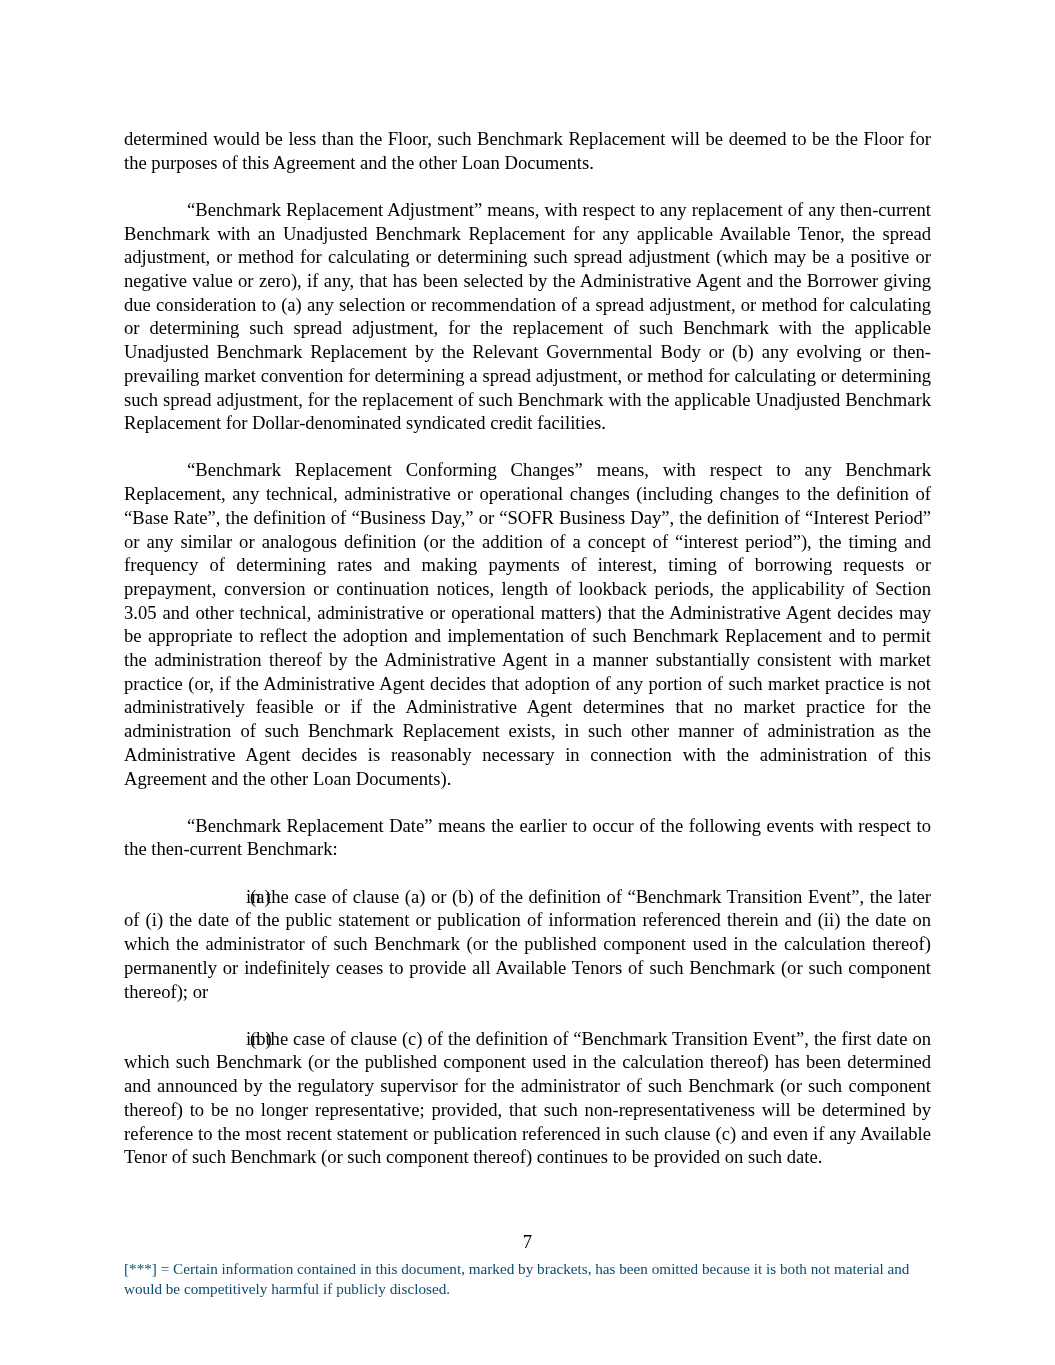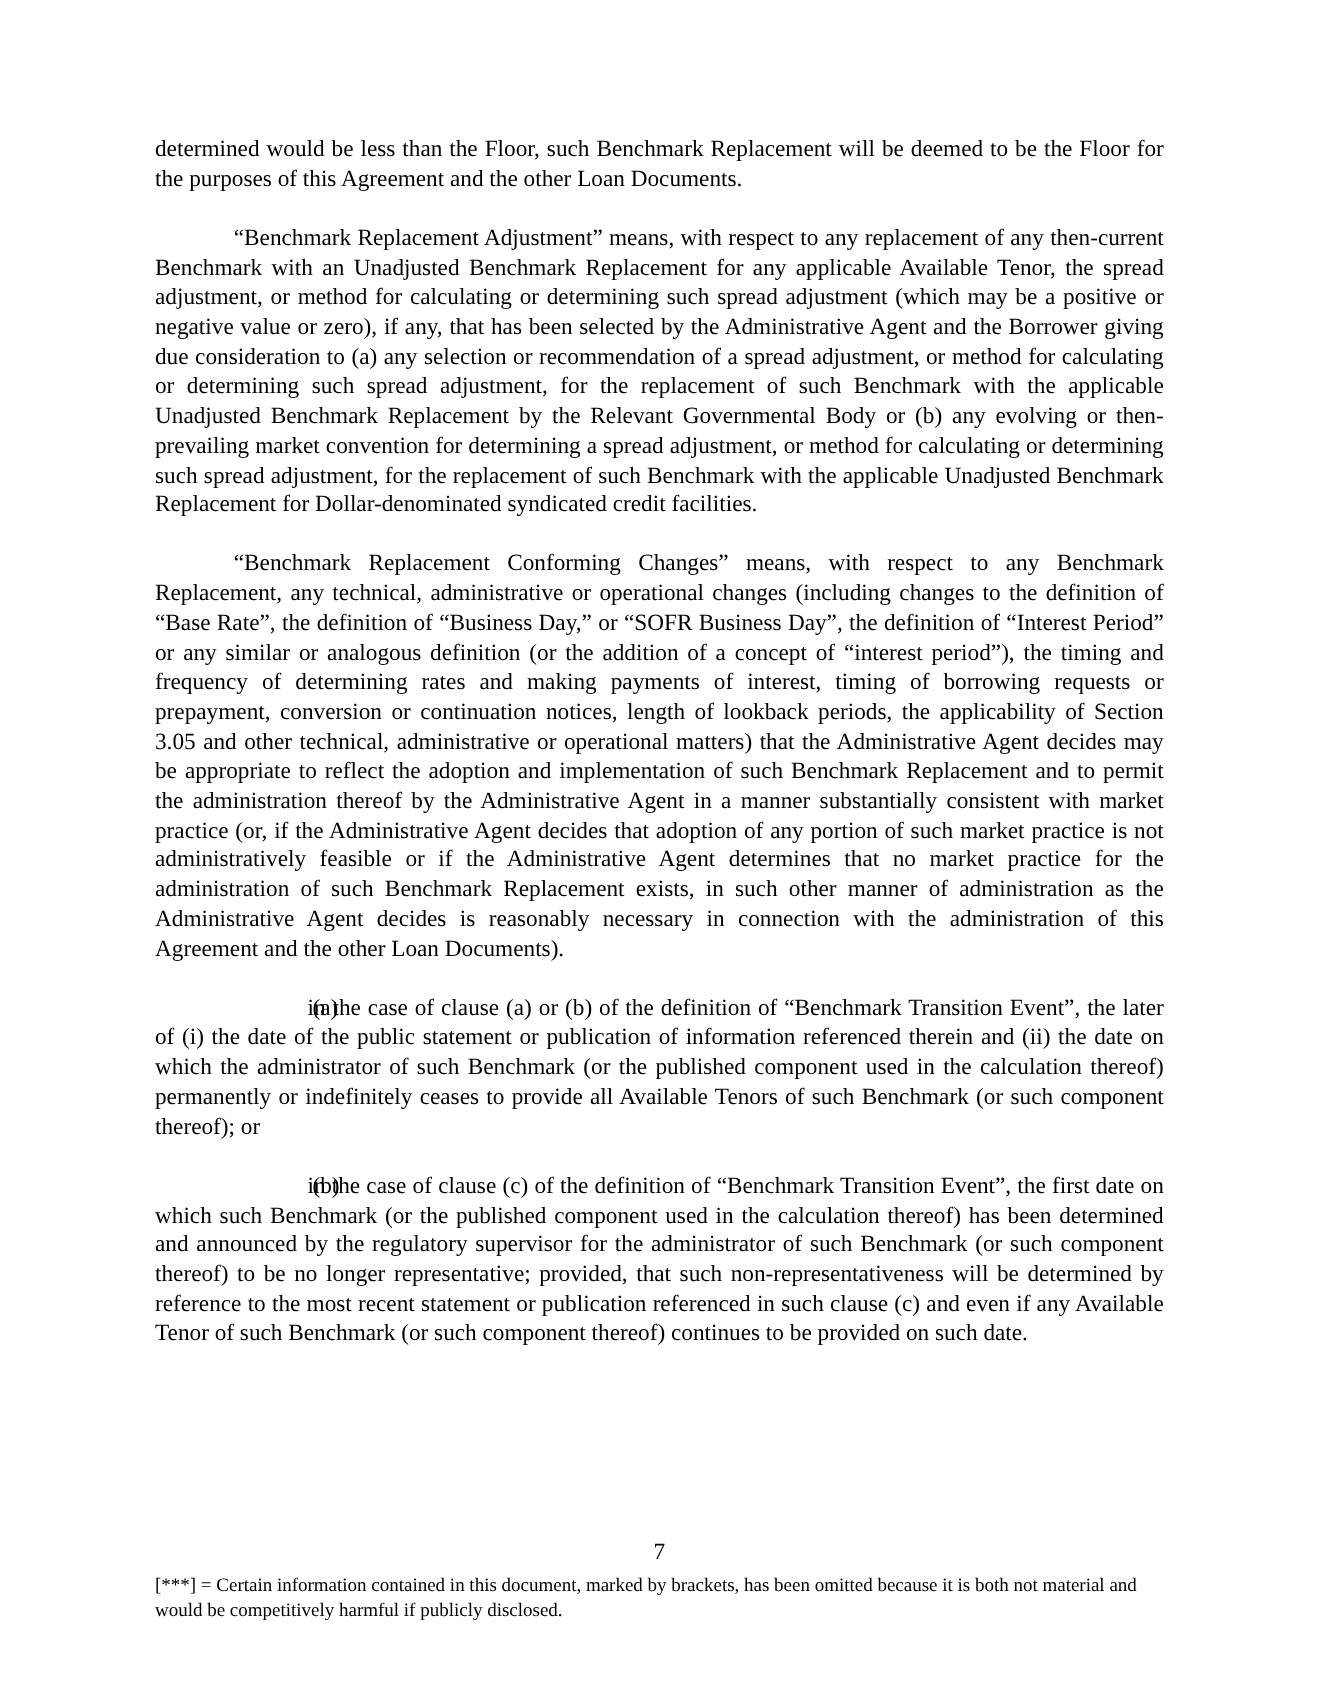--- a/index.html
+++ b/index.html
@@ -1,44 +1,45 @@
 <!DOCTYPE html>
 <html><head>
   <meta charset="utf-8">
   <style>
     html, body { margin: 0; padding: 0; background: #ffffff; }
     body { width: 1055px; height: 1365px; position: relative; overflow: hidden; }
     .page {
-      position: absolute; left: 124px; top: 108px; width: 807px;
+      position: absolute; left: 124px; top: 127px; width: 807px;
       font-family: "Liberation Serif", serif; font-size: 18.6px; line-height: 23.7px;
       color: #000; text-align: justify;
     }
     .para { margin: 0 0 23.5px 0; text-indent: 0; }
     .para.indent { text-indent: 63px; }
     .u { }
     .clause-label { display: inline-block; width: 59px; }
     .pagenum {
       position: absolute; left: 0; width: 1055px; top: 1231px; text-align: center;
       font-family: "Liberation Serif", serif; font-size: 18.6px; color: #000;
     }
     .footnote {
       position: absolute; left: 124px; top: 1259px; width: 810px;
-      font-family: "Liberation Serif", serif; font-size: 15.2px; line-height: 20px; color: #000000;
+      font-family: "Liberation Serif", serif; font-size: 15.2px; line-height: 20px; color: #0c4a6e;
     }
   </style>
 </head>
 <body>
 
 <div class="page">
   <p class="para">determined would be less than the Floor, such Benchmark Replacement will be deemed to be the Floor for the purposes of this Agreement and the other Loan Documents.</p>
 
   <p class="para indent"><span>“</span><span class="u">Benchmark Replacement Adjustment</span><span>” means, with respect to any replacement of any then-current Benchmark with an Unadjusted Benchmark Replacement for any applicable Available Tenor, the spread adjustment, or method for calculating or determining such spread adjustment (which may be a positive or negative value or zero), if any, that has been selected by the Administrative Agent and the Borrower giving due consideration to (a) any selection or recommendation of a spread adjustment, or method for calculating or determining such spread adjustment, for the replacement of such Benchmark with the applicable Unadjusted Benchmark Replacement by the Relevant Governmental Body or (b) any evolving or then-prevailing market convention for determining a spread adjustment, or method for calculating or determining such spread adjustment, for the replacement of such Benchmark with the applicable Unadjusted Benchmark Replacement for Dollar-denominated syndicated credit facilities.</span></p>
 
   <p class="para indent"><span>“</span><span class="u">Benchmark Replacement Conforming Changes</span><span>” means, with respect to any Benchmark Replacement, any technical, administrative or operational changes (including changes to the definition of “Base Rate”, the definition of “Business Day,” or “SOFR Business Day”,  the definition of “Interest Period” or any similar or analogous definition (or the addition of a concept of “interest period”), the timing and frequency of determining rates and making payments of interest, timing of borrowing requests or prepayment, conversion or continuation notices, length of lookback periods, the applicability of Section 3.05 and other technical, administrative or operational matters) that the Administrative Agent decides may be appropriate to reflect the adoption and implementation of such Benchmark Replacement and to permit the administration thereof by the Administrative Agent in a manner substantially consistent with market practice (or, if the Administrative Agent decides that adoption of any portion of such market practice is not administratively feasible or if the Administrative Agent determines that no market practice for the administration of such Benchmark Replacement exists, in such other manner of administration as the Administrative Agent decides is reasonably necessary in connection with the administration of this Agreement and the other Loan Documents).</span></p>
 
+  <p class="para indent"><span>“</span><span class="u">Benchmark Replacement Date</span><span>” means the earlier to occur of the following events with respect to the then-current Benchmark:</span></p>
 
   <p class="para indent"><span class="clause-label">(a)</span><span>in the case of clause (a) or (b) of the definition of “Benchmark Transition Event”, the later of (i) the date of the public statement or publication of information referenced therein and (ii) the date on which the administrator of such Benchmark (or the published component used in the calculation thereof) permanently or indefinitely ceases to provide all Available Tenors of such Benchmark (or such component thereof); or</span></p>
 
   <p class="para indent"><span class="clause-label">(b)</span><span>in the case of clause (c) of the definition of “Benchmark Transition Event”, the first date on which such Benchmark (or the published component used in the calculation thereof) has been determined and announced by the regulatory supervisor for the administrator of such Benchmark (or such component thereof) to be no longer representative; provided, that such non-representativeness will be determined by reference to the most recent statement or publication referenced in such clause (c) and even if any Available Tenor of such Benchmark (or such component thereof) continues to be provided on such date.</span></p>
 </div>
 
 <div class="pagenum">7</div>
 <div class="footnote">[***] = Certain information contained in this document, marked by brackets, has been omitted because it is both not material and would be competitively harmful if publicly disclosed.</div>
 
 </body></html>

